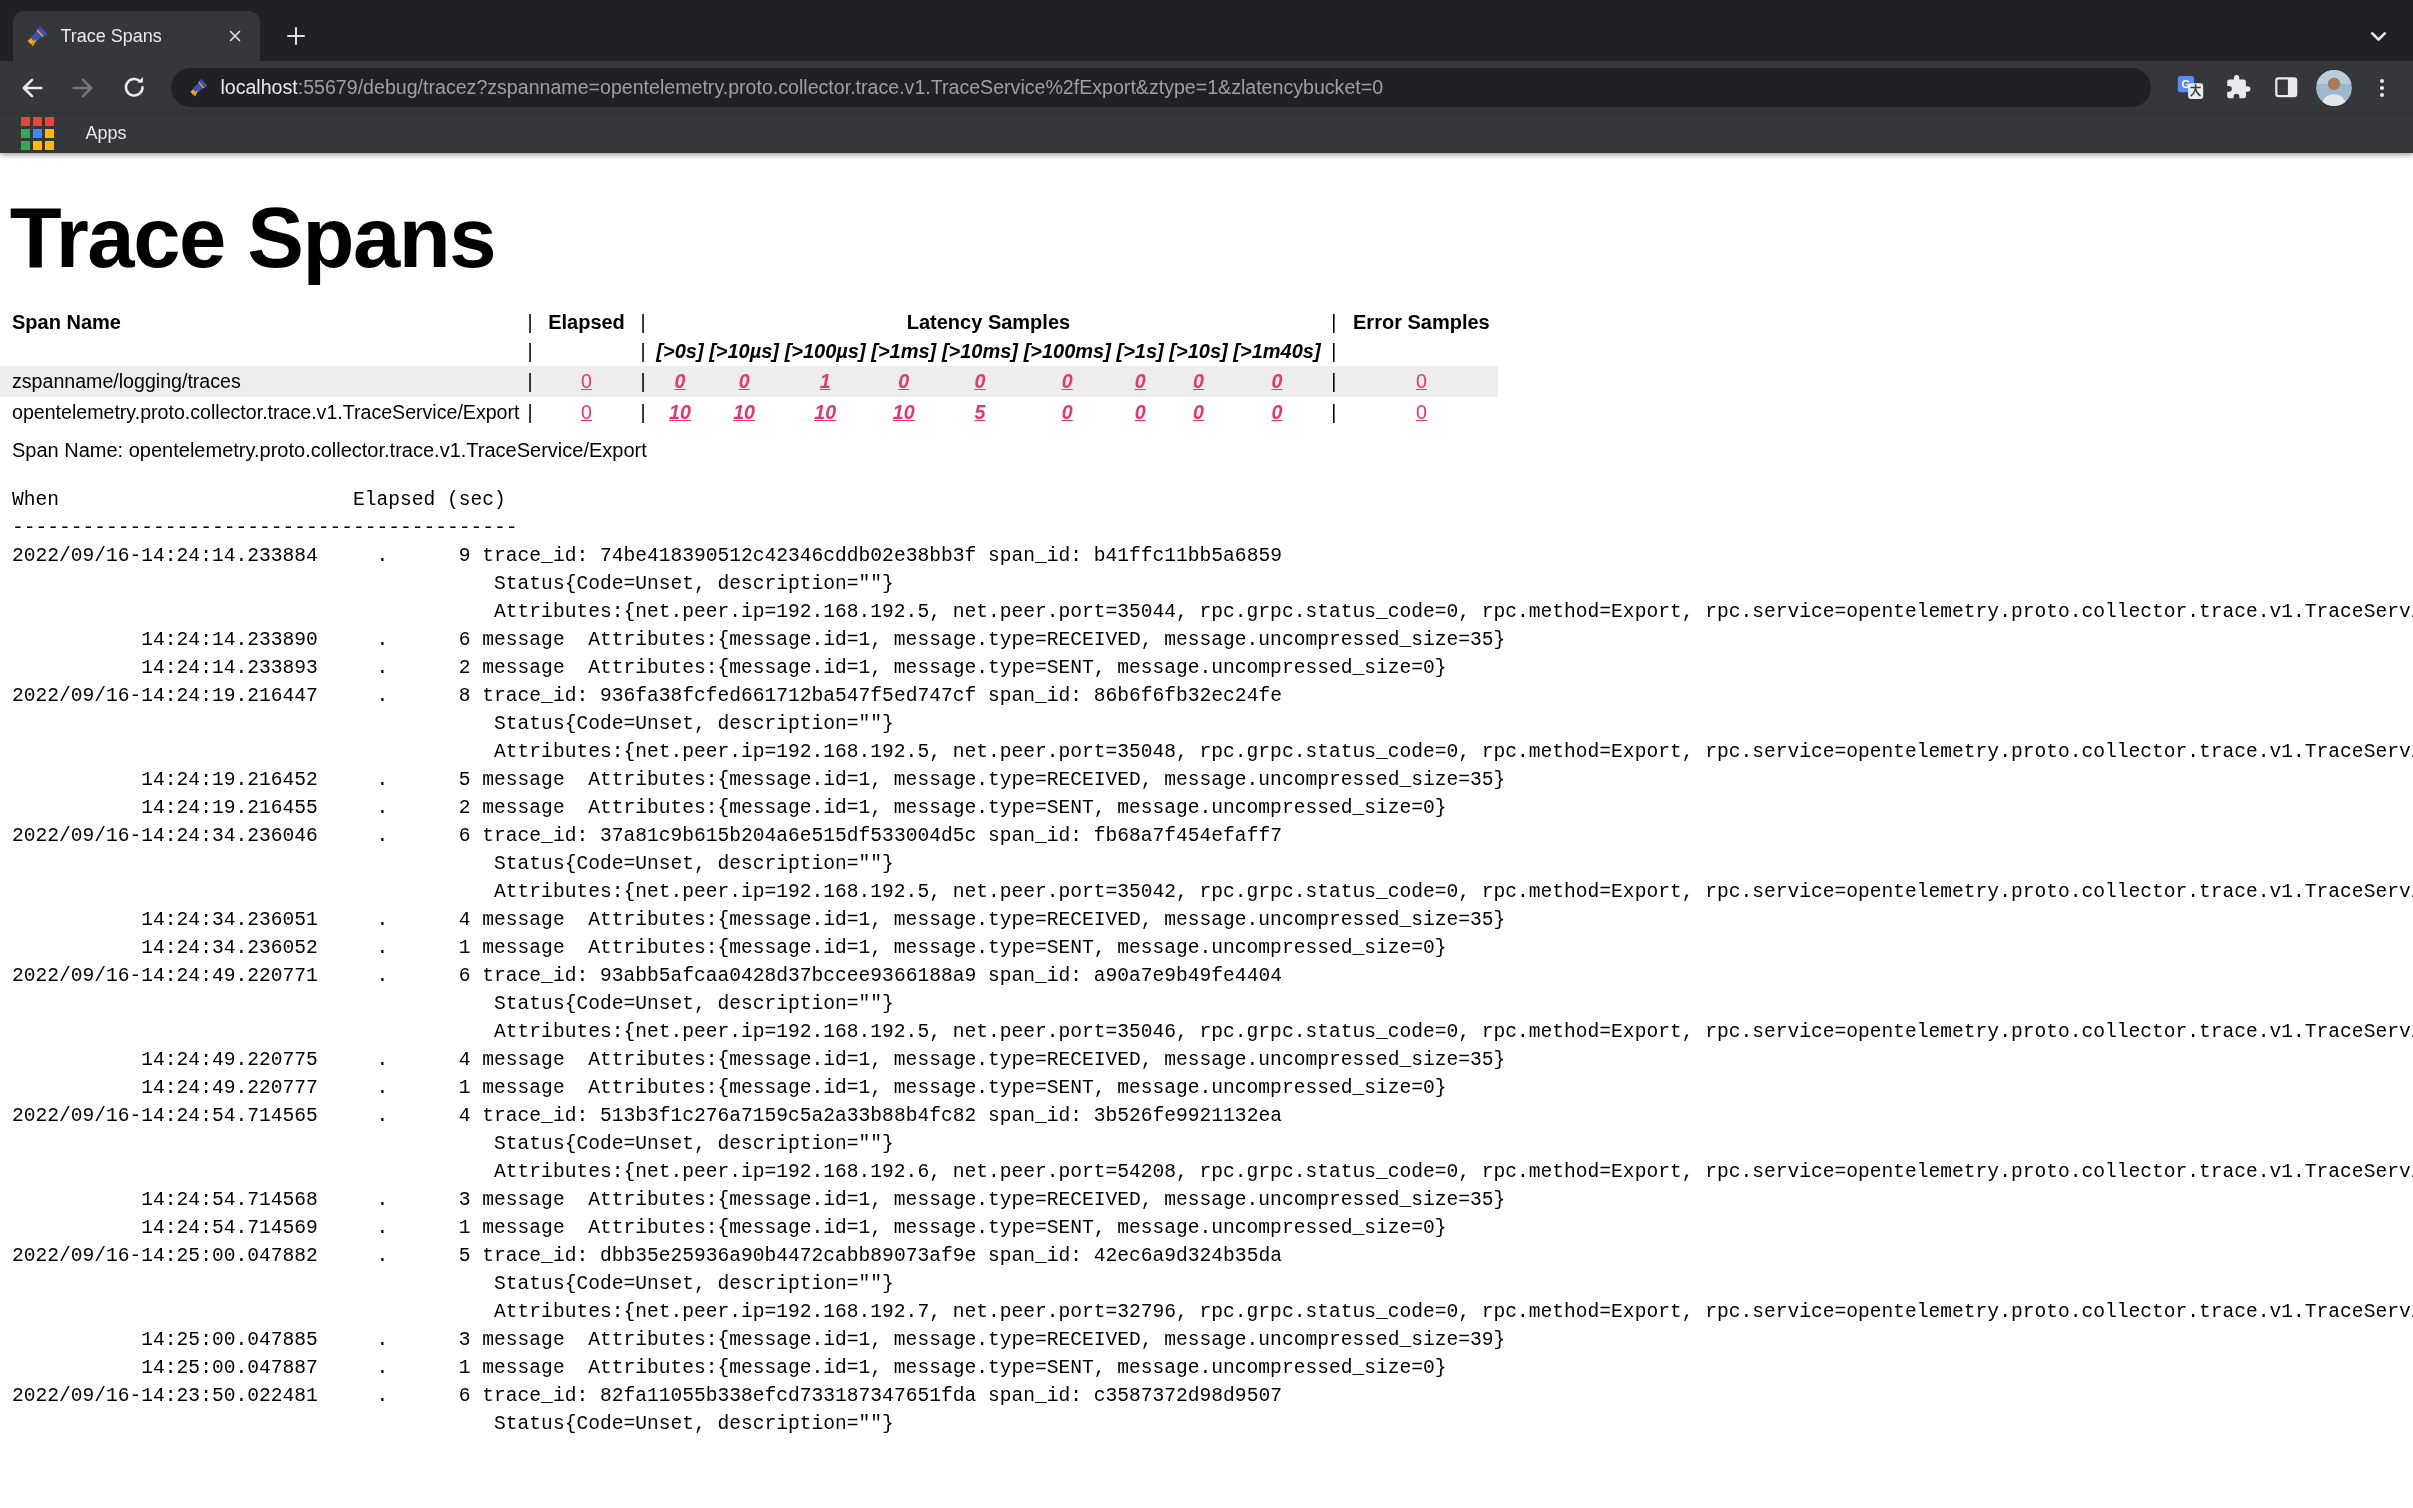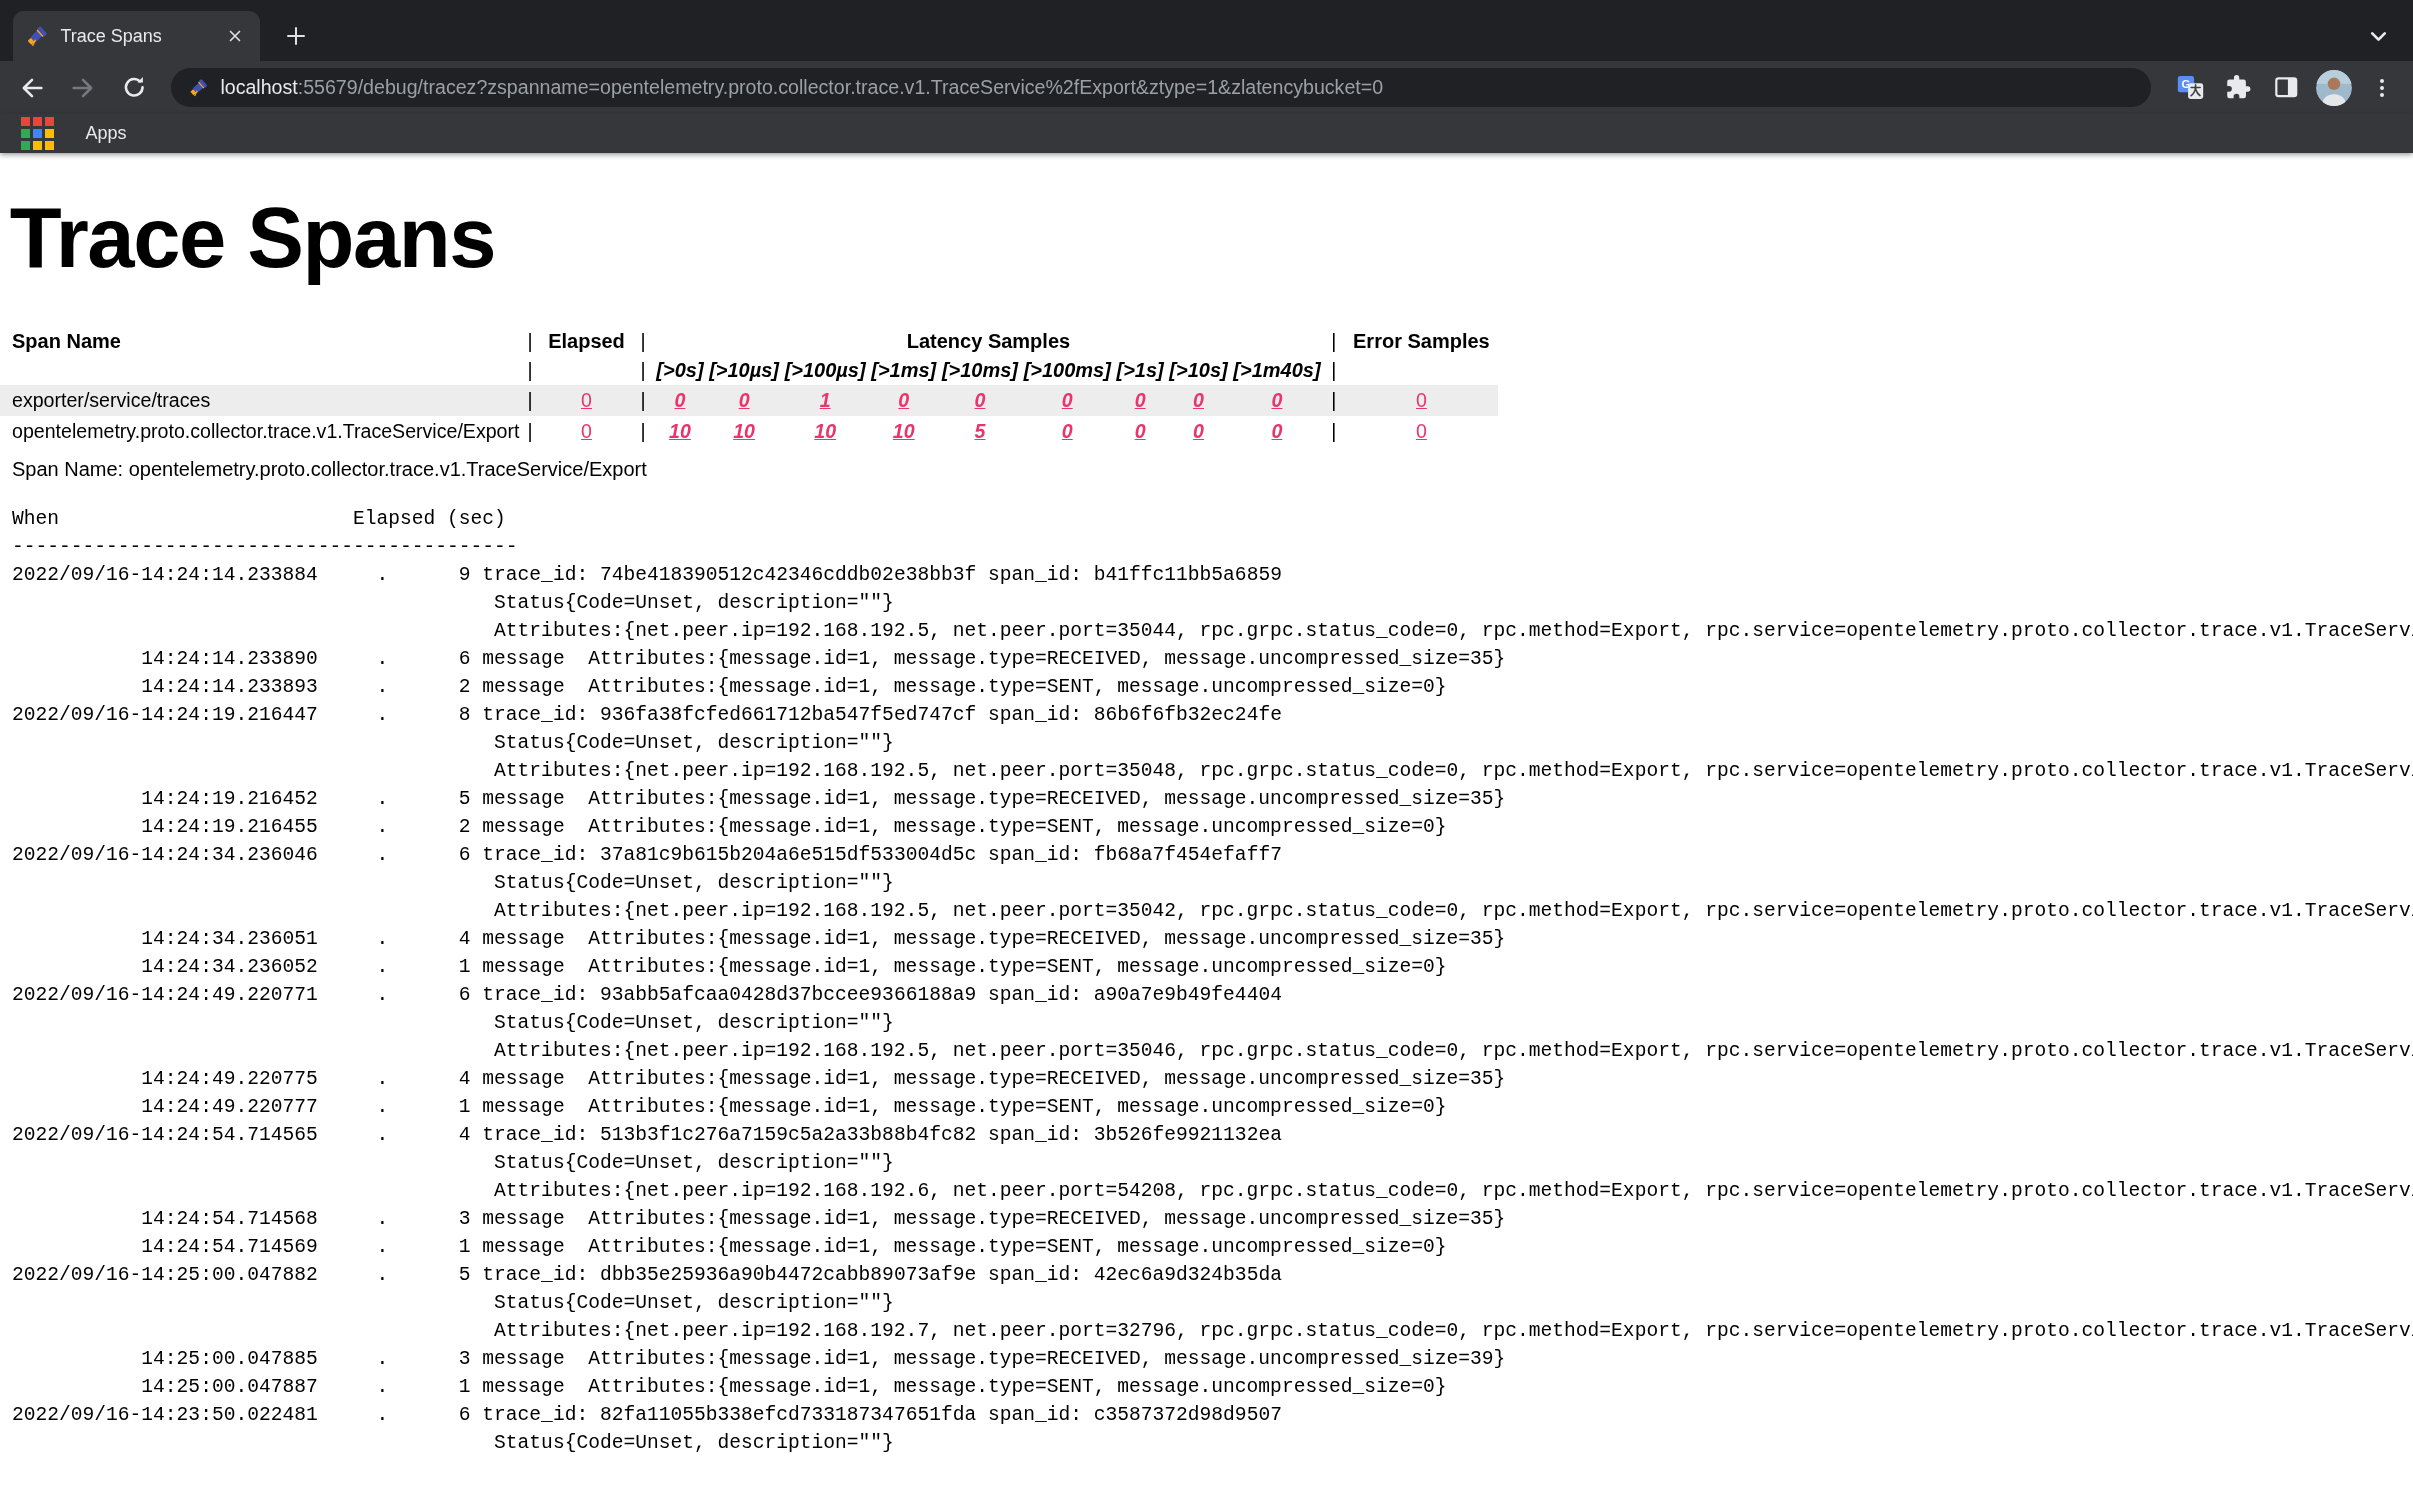--- a/index.html
+++ b/index.html
@@ -28,21 +28,21 @@
   .bookmarks{height:39px;background:#36373a;display:flex;align-items:center;padding-left:21px;gap:32px;
              position:relative;z-index:2;box-shadow:0 2.1px 5.6px rgba(0,0,0,.45);}
   .apps-grid{display:grid;grid-template-columns:repeat(3,9px);grid-template-rows:repeat(3,9px);gap:2.8px;}
   .apps-grid i{display:block;}
   .apps-label{color:#e8eaed;font-size:18px;}
 
   
   .page{background:#fff;color:#000;}
   h1.page-title{font-size:85px;font-weight:700;line-height:1.15;margin:36px 0 0 9.8px;letter-spacing:-1.4px;}
 
-  table.ztable{border-collapse:collapse;margin-top:39px;font-size:19.6px;font-family:"Liberation Sans",sans-serif;}
+  table.ztable{border-collapse:collapse;margin-top:20px;font-size:19.6px;font-family:"Liberation Sans",sans-serif;}
   table.ztable tr{height:31px;}
   table.ztable tr.bucket-row{height:28px;}
   table.ztable th{font-size:20px;font-weight:700;text-align:center;padding:0;}
   table.ztable td{padding:0;}
   .c-name{width:497px;text-align:left !important;padding-left:12px !important;box-sizing:border-box;}
   .c-sep{width:21px;text-align:center;font-weight:400;font-size:19.6px;}
   .c-run{width:92px;text-align:center;}
   .c-bucket{padding:0 2.8px !important;font-weight:700;font-size:18px;text-align:center;white-space:nowrap;font-style:italic;}
   .c-err{width:154px;text-align:center;}
   tr.stripe{background:#ededed;}
@@ -197,21 +197,21 @@
           <th class="c-bucket">[&gt;100ms]</th>
           <th class="c-bucket">[&gt;1s]</th>
           <th class="c-bucket">[&gt;10s]</th>
           <th class="c-bucket">[&gt;1m40s]</th>
           <td class="c-sep">|</td>
           <td class="c-err"></td>
         </tr>
     </thead>
     <tbody id="table-body">
         <tr class="stripe">
-          <td class="c-name">exporter/service/traces</td>
+          <td class="c-name">zspanname/logging/traces</td>
           <td class="c-sep">|</td>
           <td class="c-run"><a class="num">0</a></td>
           <td class="c-sep">|</td>
           <td class="c-bucket"><a class="num">0</a></td>
           <td class="c-bucket"><a class="num">0</a></td>
           <td class="c-bucket"><a class="num">1</a></td>
           <td class="c-bucket"><a class="num">0</a></td>
           <td class="c-bucket"><a class="num">0</a></td>
           <td class="c-bucket"><a class="num">0</a></td>
           <td class="c-bucket"><a class="num">0</a></td>

